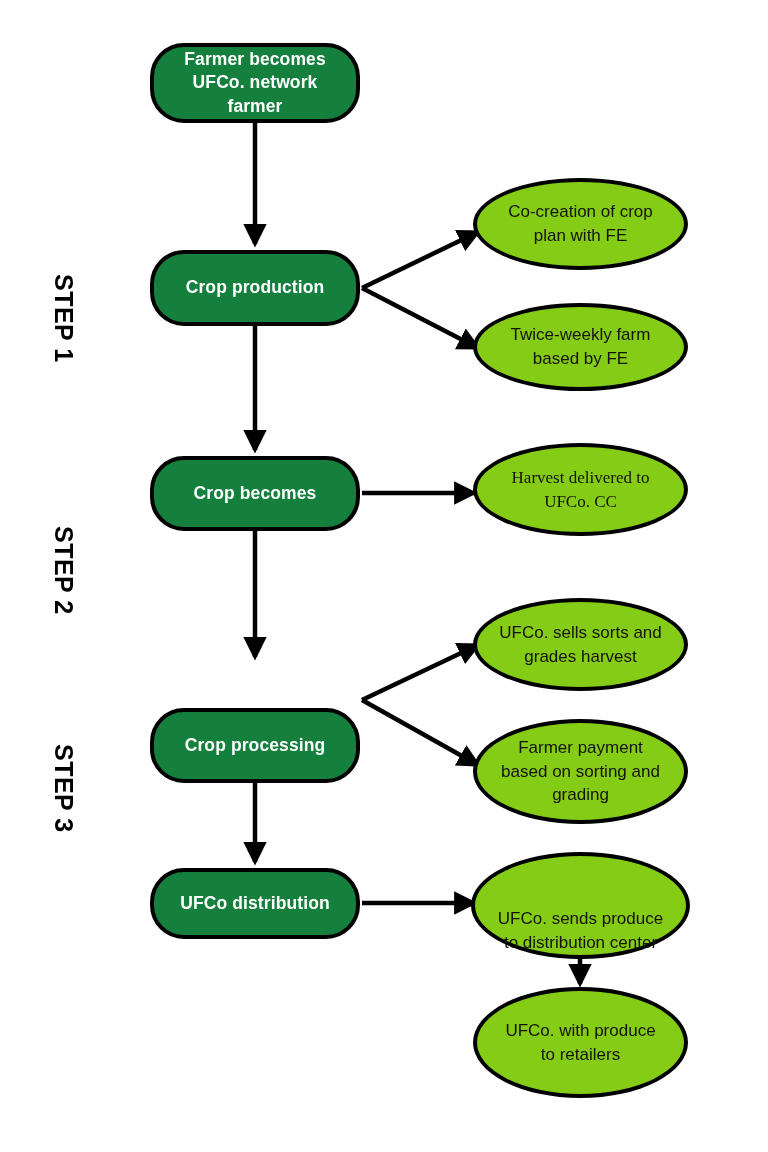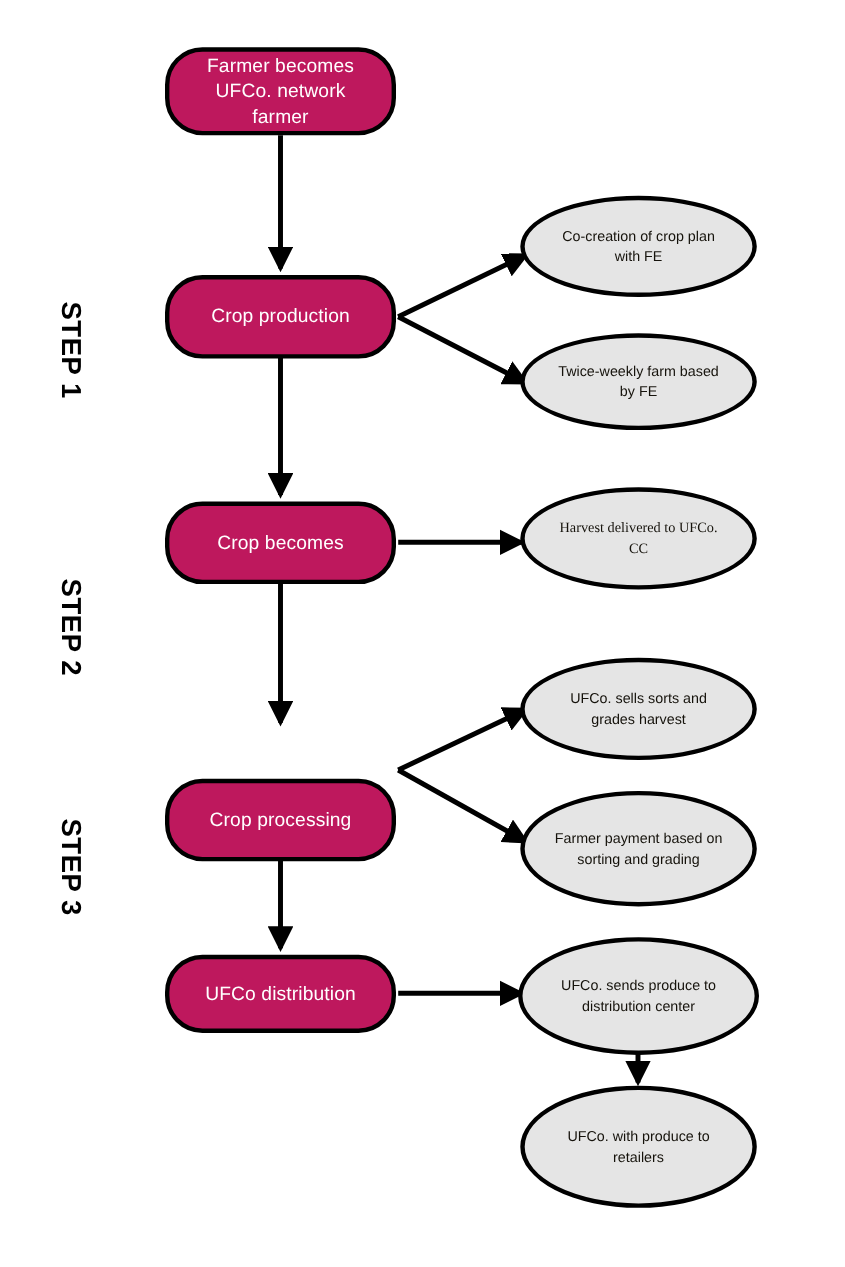--- a/index.html
+++ b/index.html
@@ -40,36 +40,36 @@
     position: absolute;
     box-sizing: border-box;
     display: flex;
     align-items: center;
     justify-content: center;
     text-align: center;
     border: 4px solid #000000;
   }
 
   .node.process {
-    background: #be185d;
+    background: #15803d;
     border-radius: 34px;
     color: #ffffff;
-    font-weight: normal;
+    font-weight: bold;
     font-size: 17.5px;
     line-height: 1.35;
     letter-spacing: 0.1px;
     text-align: center;
   }
 
   .node.detail {
-    background: #e5e5e5;
+    background: #84cc16;
     border-radius: 50%;
     color: #15120b;
     font-weight: normal;
-    font-size: 13px;
+    font-size: 17px;
     line-height: 1.4;
   }
 
   .node .label {
     padding: 0 16px;
     display: block;
   }
 
   .node.detail .label { padding: 0 22px; }
 
@@ -161,21 +161,21 @@
   </div>
 
   <div class="node detail" style="left: 473px; top: 598px; width: 215px; height: 93px;">
     <span class="label">UFCo. sells sorts and grades harvest</span>
   </div>
 
   <div class="node detail" style="left: 473px; top: 719px; width: 215px; height: 105px;">
     <span class="label">Farmer payment based on sorting and grading</span>
   </div>
 
-  <div class="node detail" style="left: 471px; top: 852px; width: 219px; height: 107px;">
+  <div class="node detail" style="left: 471px; top: 852px; width: 219px; height: 107px; align-items: flex-end;">
     <span class="label">UFCo. sends produce to distribution center</span>
   </div>
 
   <div class="node detail" style="left: 473px; top: 987px; width: 215px; height: 111px;">
     <span class="label">UFCo. with produce to retailers</span>
   </div>
 
 </div>
 
 </body></html>

